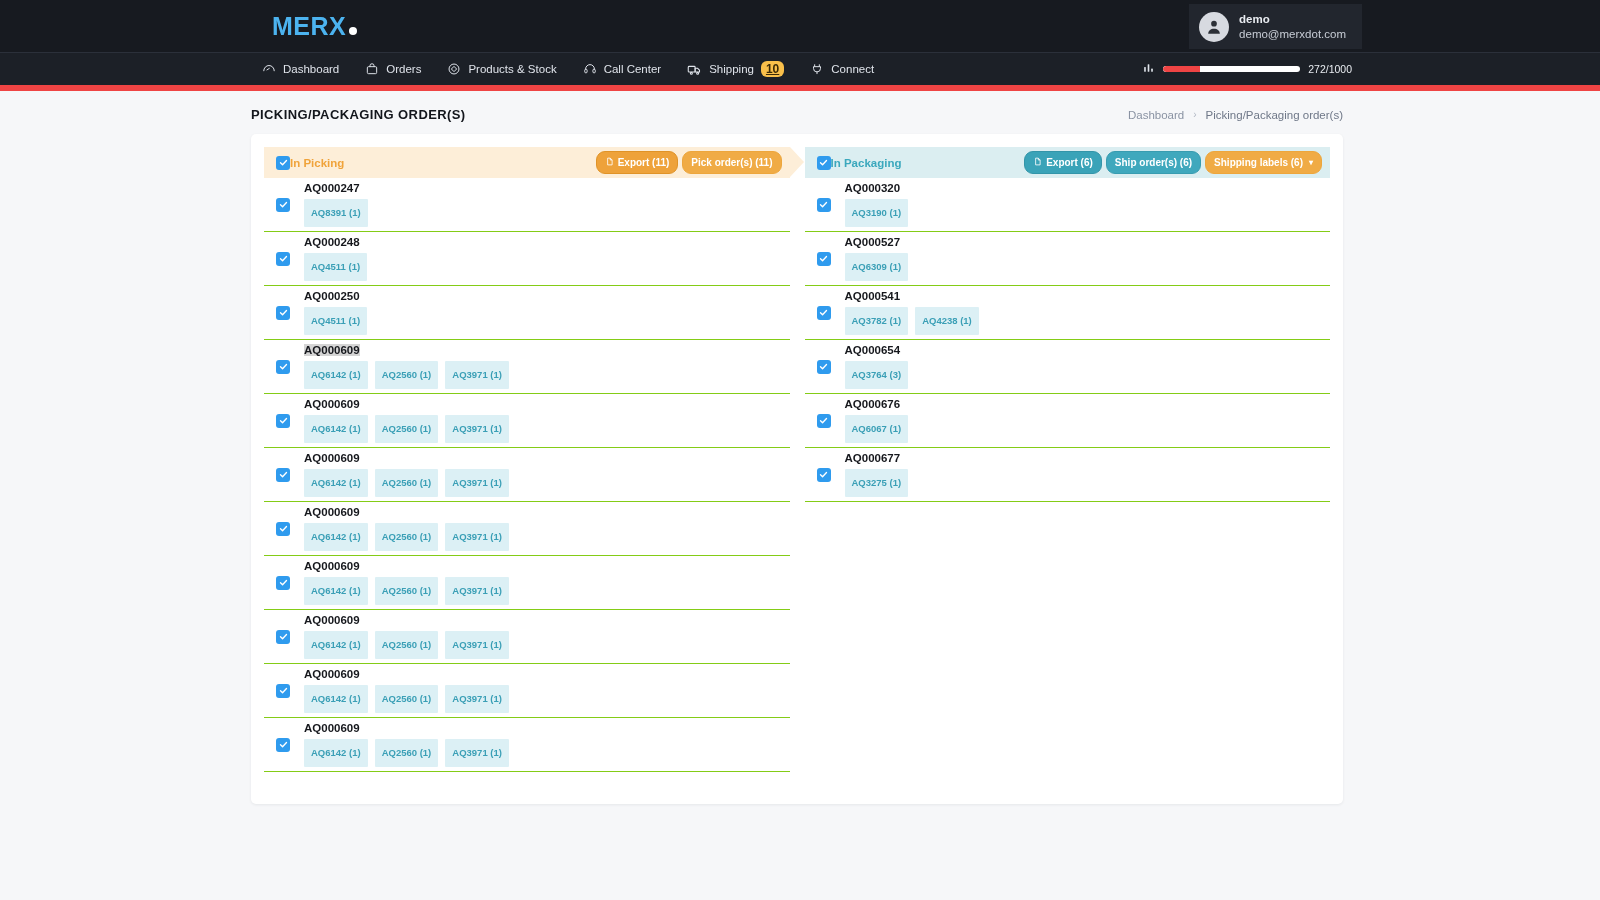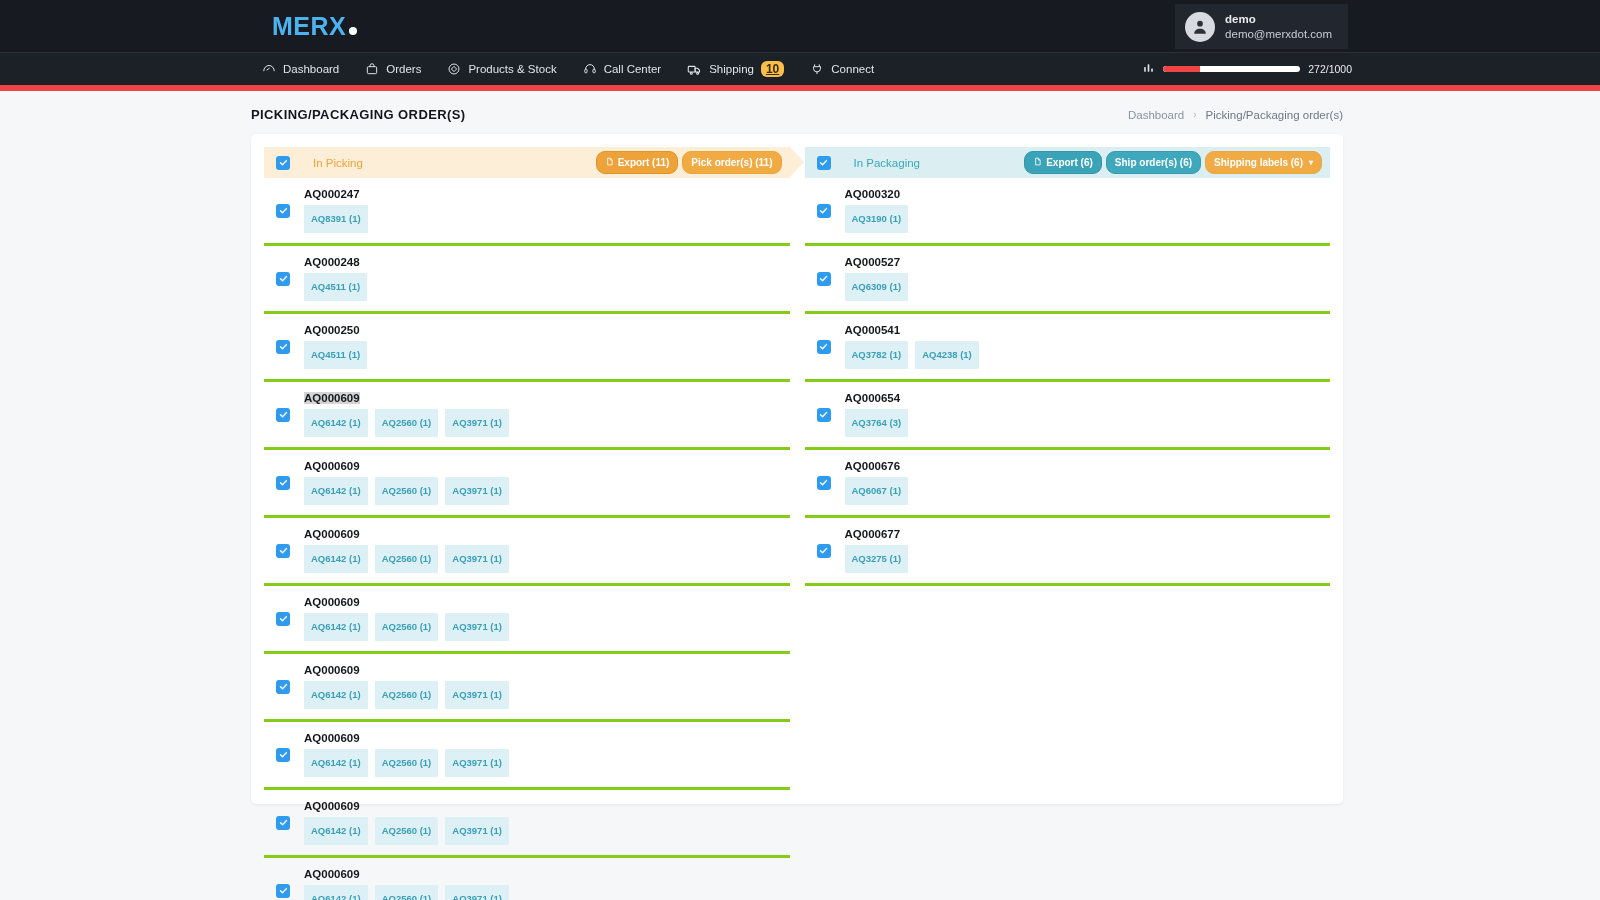--- a/index.html
+++ b/index.html
@@ -33,21 +33,21 @@
     align-items: baseline;
   }
   .brand-dot {
     width: 8px; height: 8px; border-radius: 50%;
     background: #ffffff;
     display: inline-block;
     margin-left: 3px;
   }
   .user-box {
     position: absolute;
-    right: 252px;
+    right: 238px;
     top: 4px;
     height: 45px;
     background: #22262e;
     display: flex;
     align-items: center;
     padding: 0 16px 0 10px;
     gap: 10px;
   }
   .avatar {
     width: 30px; height: 30px; border-radius: 50%;
@@ -137,21 +137,21 @@
   .panel-head.packaging { background: #dbeef1; }
   .panel-head.picking::after {
     content: "";
     position: absolute; right: -14px; top: 0;
     width: 0; height: 0;
     border-top: 15.5px solid transparent;
     border-bottom: 15.5px solid transparent;
     border-left: 14px solid #fdeed8;
     z-index: 2;
   }
-  .panel-title { font-size: 11.5px; font-weight: 400; margin-left: 37px; }
+  .panel-title { font-size: 11.5px; font-weight: 700; margin-left: 14px; }
   .panel-head.picking .panel-title { color: #f0a33a; }
   .panel-head.packaging .panel-title { color: #3ba8bd; }
   .panel-actions { margin-left: auto; display: flex; gap: 4px; }
 
   .btn {
     font-size: 10px; font-weight: 700;
     border-radius: 9px;
     padding: 5px 8px;
     color: #ffffff;
     border: 1px solid transparent;
@@ -174,22 +174,22 @@
     flex: 0 0 auto;
     cursor: pointer;
   }
   .cb svg { display: block; }
   .panel-head .cb { position: absolute; left: 12px; top: 8.5px; }
 
   
   .rows { padding: 0; }
   .row {
     display: flex; align-items: center;
-    height: 68px;
-    border-bottom: 3px solid #84cc16;
+    height: 54px;
+    border-bottom: 1px solid #84cc16;
     padding: 0 12px;
   }
   .row-cb { margin-right: 14px; }
   .row-body { display: flex; flex-direction: column; gap: 5px; }
   .row-title {
     font-size: 11.5px; font-weight: 700; color: #16181d;
     align-self: flex-start;
   }
   .row-title.selected { background: #d4d4d4; }
   .tags { display: flex; gap: 7px; }

